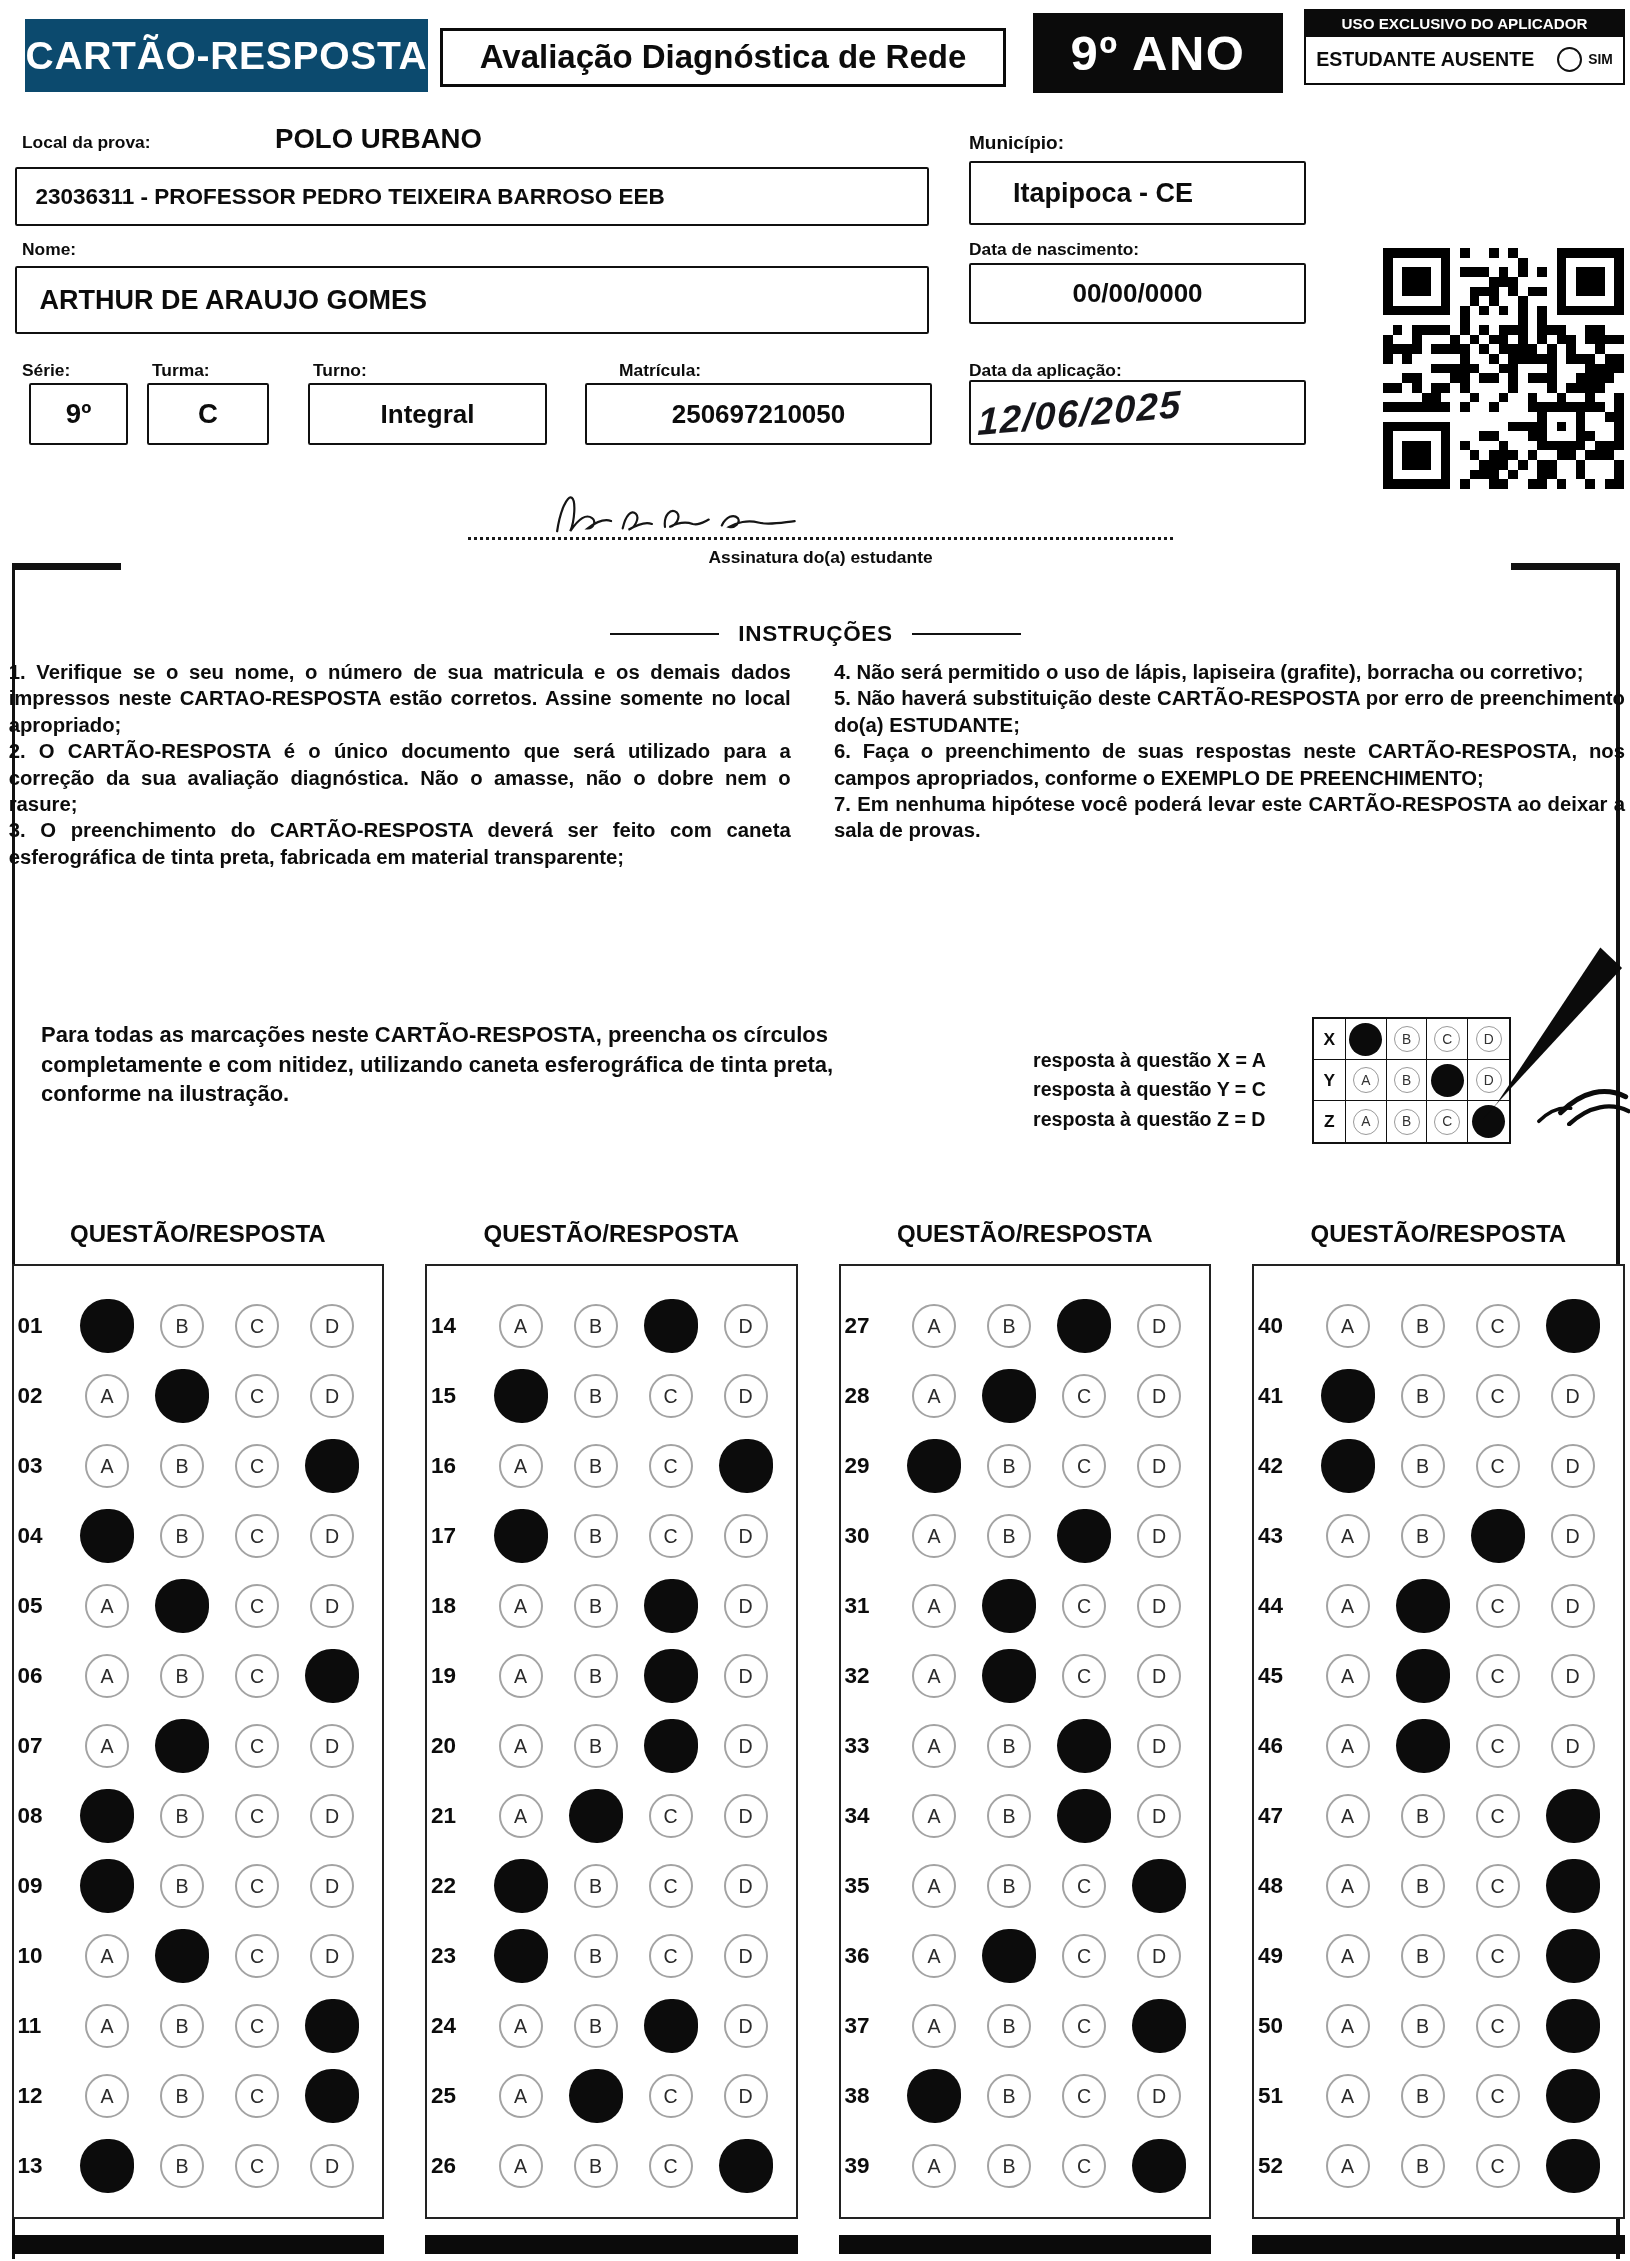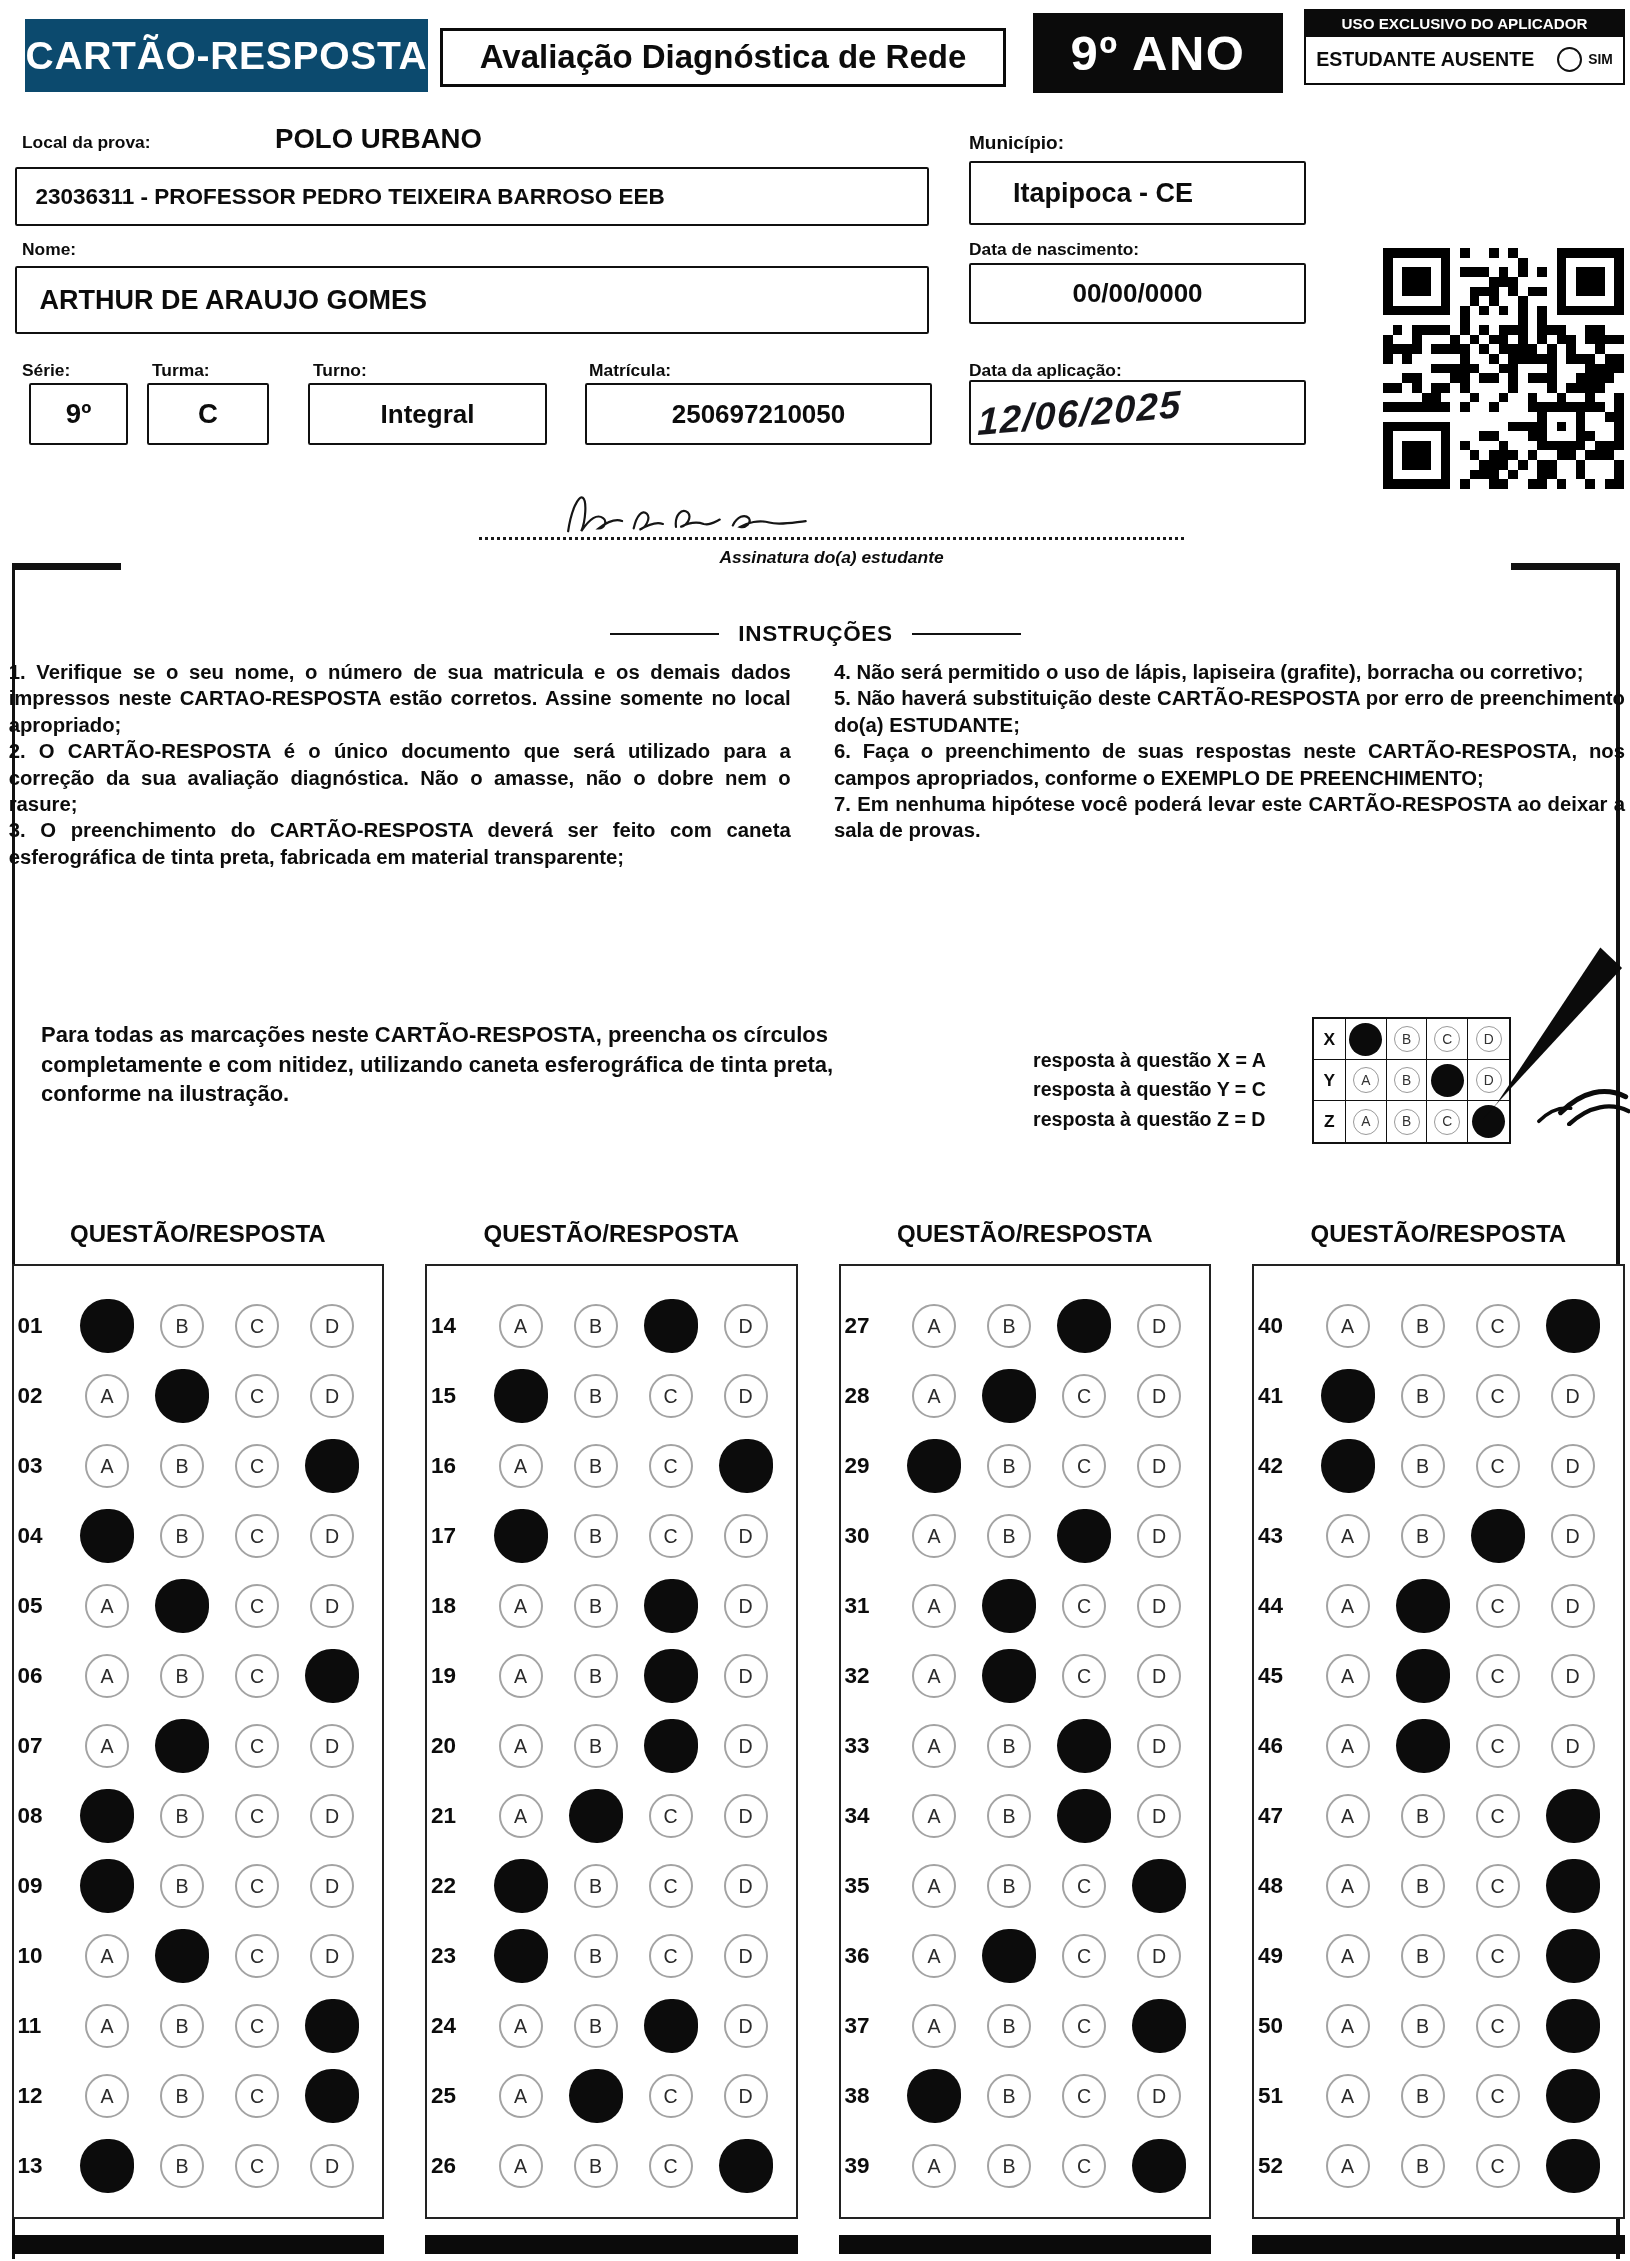--- a/index.html
+++ b/index.html
@@ -29,21 +29,21 @@
   
   .flabel { font-size:17.4px; font-weight:bold; }
   .fbox { border:2.9px solid #101010; border-radius:2.2px; display:flex; align-items:center;
           font-weight:bold; background:#fff; }
   .local-value { font-size:27.6px; font-weight:bold;margin-left:44px; }
 
   .handwrite { display:inline-block; font-size:38px; font-style:italic; letter-spacing:1.5px;
     transform: rotate(-5deg) skewX(-6deg); color:#15151a; margin-left:5.8px; margin-top:1.5px; }
 
   
-  .sig-wrap { left:479px; top:485px; width:705px; height:87px;font-style:italic; }
+  .sig-wrap { left:468px; top:485px; width:705px; height:87px; }
   .sig-dots { position:absolute; left:0; right:0; top:52px; border-top:3.6px dotted #1a1a1a; }
   .sig-svg { position:absolute; left:17.4px; top:4.4px; }
   .sig-label { position:absolute; top:62px; width:100%; text-align:center; font-size:17.4px; font-weight:bold; }
 
   
   .frame { background:#111; }
 
   
   .instr-title-row { left:0; right:0; top:621px; display:flex; justify-content:center; align-items:center; gap:19px; }
   .instr-title { font-size:22.5px; font-weight:bold; letter-spacing:0.7px; }
@@ -432,21 +432,21 @@
 
   <span class="abs flabel" style="left:22px; top:360px;">Série:</span>
   <div class="abs fbox" style="left:29px; top:383px; width:99px; height:62px; font-size:27.6px; justify-content:center;">9º</div>
 
   <span class="abs flabel" style="left:152px; top:360px;">Turma:</span>
   <div class="abs fbox" style="left:147px; top:383px; width:122px; height:62px; font-size:27.6px; justify-content:center;">C</div>
 
   <span class="abs flabel" style="left:313px; top:360px;">Turno:</span>
   <div class="abs fbox" style="left:308px; top:383px; width:239px; height:62px; font-size:26px; justify-content:center;">Integral</div>
 
-  <span class="abs flabel" style="left:589px; top:360px;">Matrícula:</span>
+  <span class="abs flabel" style="left:619px; top:360px;">Matrícula:</span>
   <div class="abs fbox" style="left:585px; top:383px; width:347px; height:62px; font-size:26px; justify-content:center;">250697210050</div>
 
   <span class="abs flabel" style="left:969px; top:360px;">Data da aplicação:</span>
   <div class="abs fbox" style="left:969px; top:380px; width:337px; height:65px; overflow:visible;">
     <span class="handwrite">12/06/2025</span>
   </div>
 
   <div class="abs sig-wrap">
     <div class="sig-dots"></div>
     <svg class="sig-svg" width="392" height="51" viewBox="0 0 360 70" fill="none">

